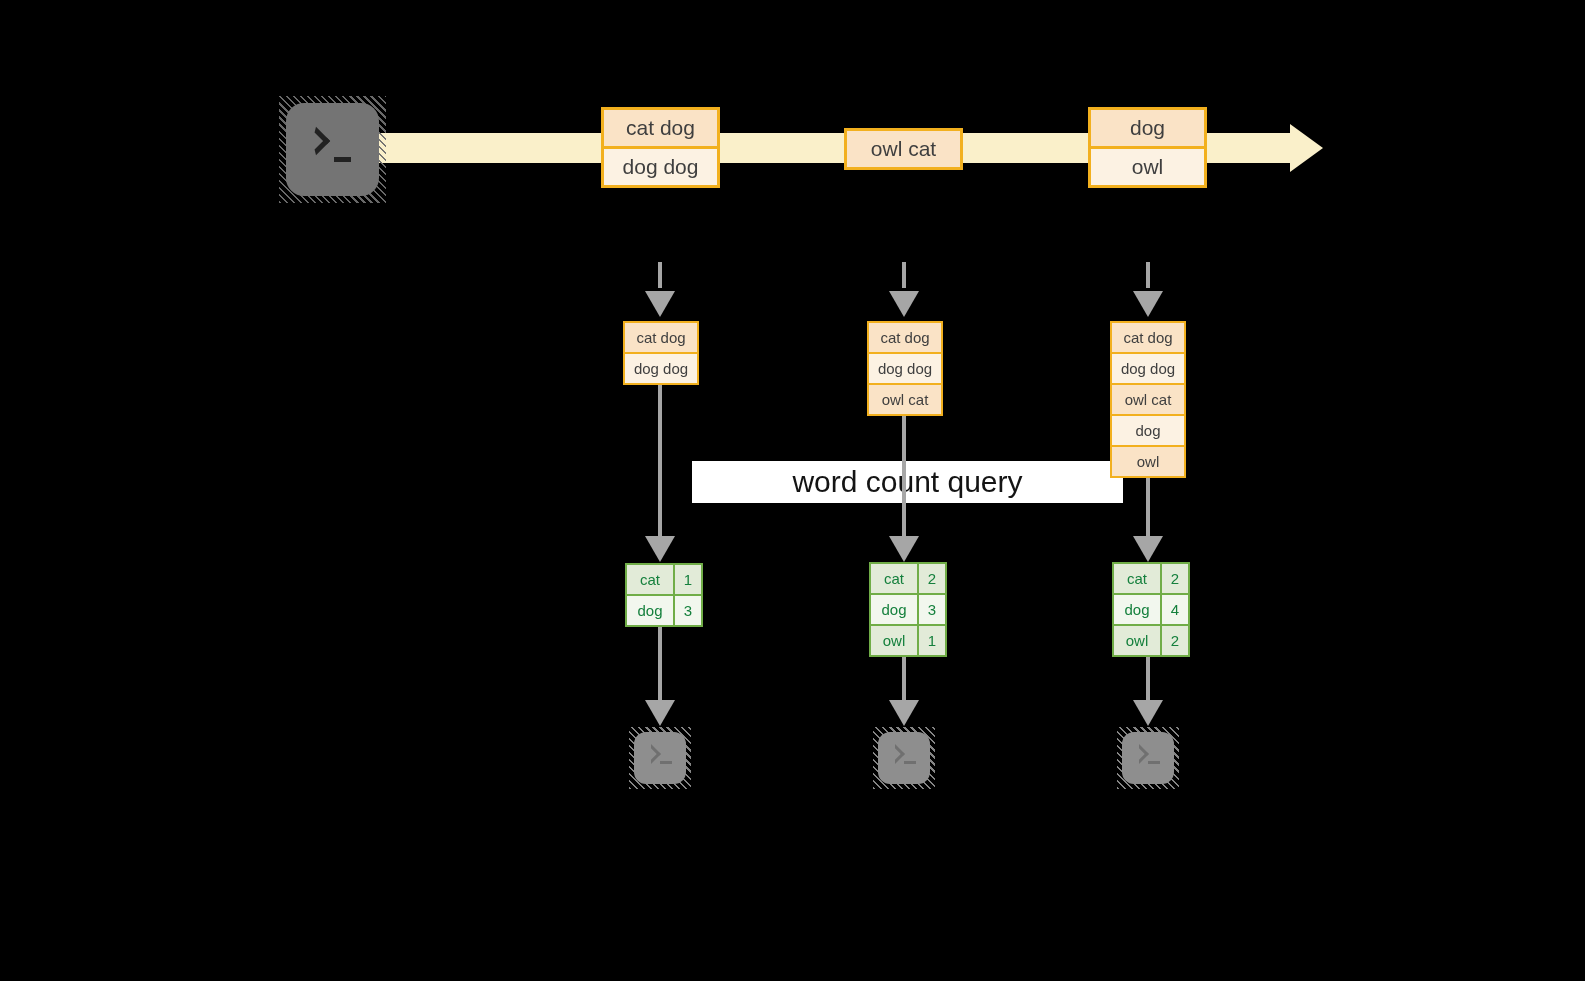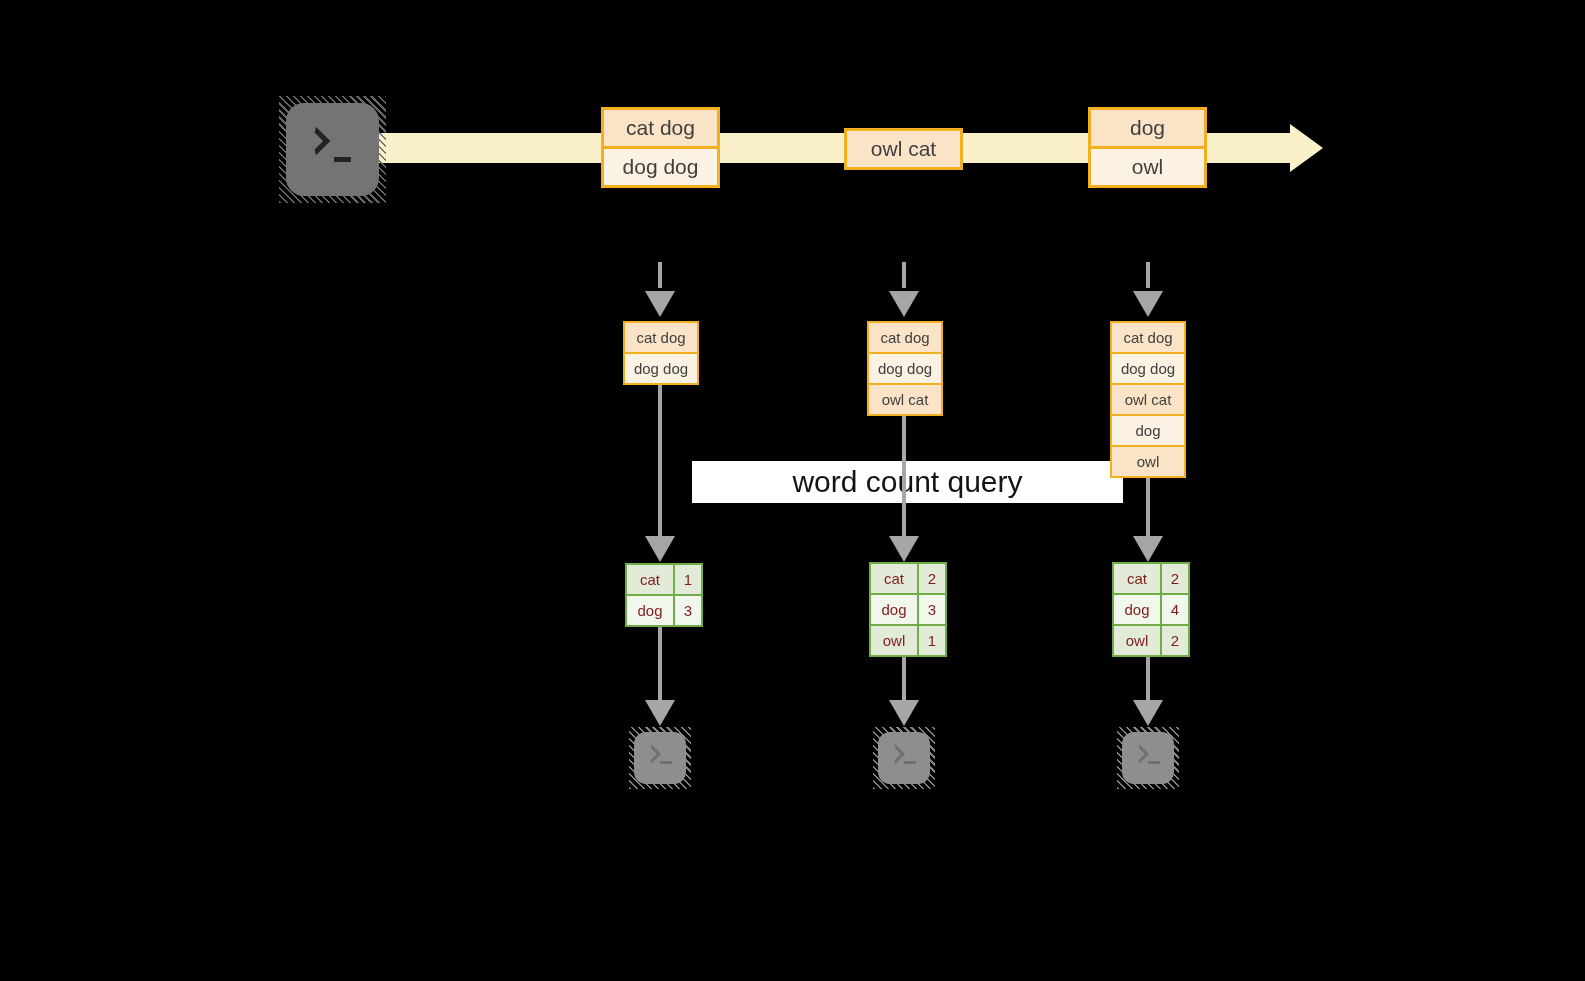--- a/index.html
+++ b/index.html
@@ -32,21 +32,21 @@
 
   
   .qlabel { position:absolute; z-index:1; background:#FFFFFF;
             display:flex; align-items:center; justify-content:center;
             font-size:30px; color:#141414; }
 
   
   .gtable { position:absolute; z-index:3; background:#70AD47; padding:2px;
             display:grid; grid-template-columns:46px 26px; gap:2px; }
   .gcell  { height:29px; display:flex; align-items:center; justify-content:center;
-            font-size:15px; color:#7f1d1d; }
+            font-size:15px; color:#15803d; }
   .g-dark  { background:#E2EBD8; }
   .g-light { background:#F2F7EE; }
 
   
   .term { position:absolute; z-index:3; }
   .term.src { background:repeating-linear-gradient(45deg, rgba(110,110,110,.95) 0 1.6px, transparent 1.6px 5px); }
   .term.out { background:repeating-linear-gradient(45deg, rgba(140,140,140,.95) 0 1.6px, transparent 1.6px 5px); }
   .term-inner { position:absolute; }
   .src .term-inner { inset:7px; border-radius:18px; background:#747474; }
   .out .term-inner { inset:5px; border-radius:12px; background:#8E8E8E; }

